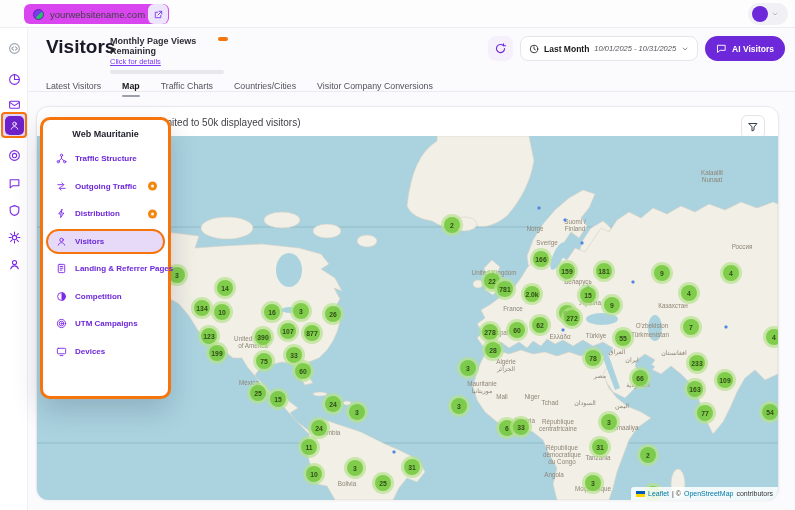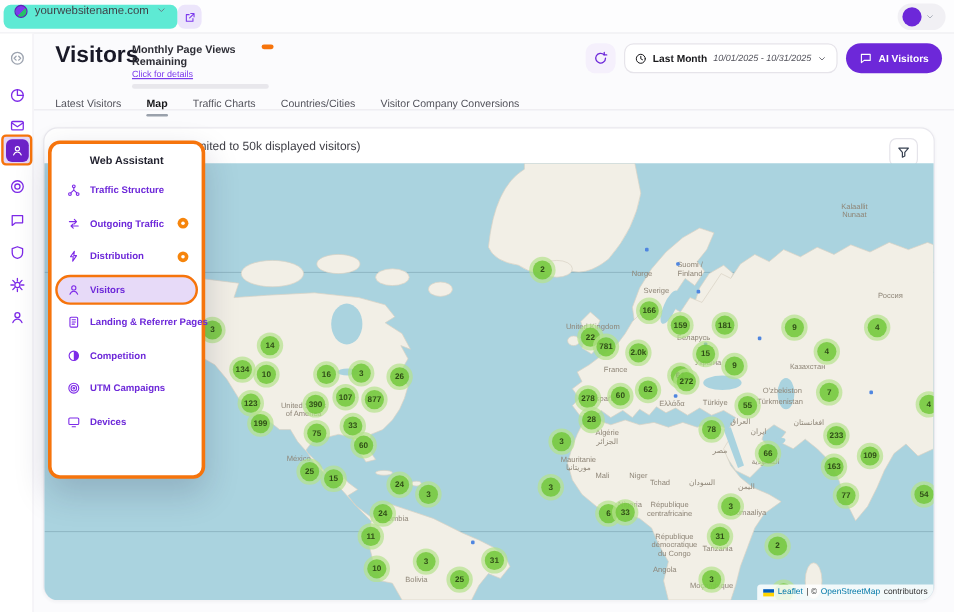--- a/index.html
+++ b/index.html
@@ -2,22 +2,22 @@
 <html><head>
 <meta charset="utf-8">
 <style>
   * { margin:0; padding:0; box-sizing:border-box; }
   html,body { width:795px; height:510px; overflow:hidden;
     font-family:"Liberation Sans","DejaVu Sans",sans-serif; background:#fafafc; }
 
   
   .topbar { position:absolute; left:0; top:0; width:795px; height:28px; background:#fdfdfe;
     border-bottom:1px solid #ededf1; z-index:30; }
-  .site-pill { position:absolute; left:3px; top:4px; height:20px; background:#5eead4;
-    border-radius:6px; display:flex; gap:6px; padding:0 9px; cursor:pointer; }
+  .site-pill { position:absolute; left:24px; top:4px; height:20px; background:#d946ef;
+    border-radius:6px; display:flex; align-items:center; gap:6px; padding:0 9px; cursor:pointer; }
   .favicon { width:11px; height:11px; border-radius:50%;
     background:linear-gradient(135deg,#7c3aed 55%,#27c06a 55%); border:1px solid #5b21b6; }
   .site-name { font-size:9.5px; color:#3f3f46; }
   .share-btn { position:absolute; left:148px; top:4px; width:20px; height:20px; background:#ece5fb;
     border-radius:6px; display:flex; align-items:center; justify-content:center; color:#7c3aed; cursor:pointer; }
   .avatar-wrap { position:absolute; right:7px; top:3px; width:40px; height:22px; background:#f1f0f4;
     border-radius:11px; display:flex; align-items:center; padding:0 4px; gap:3px; cursor:pointer; }
   .avatar-circle { width:16px; height:16px; border-radius:50%; background:#6d28d9; }
 
   
@@ -553,21 +553,21 @@
         <span class="link">Leaflet</span>
         <span>| ©</span>
         <span class="link">OpenStreetMap</span>
         <span>contributors</span>
       </div>
     </div>
   </div>
 </div>
 
 <div class="menu-pop">
-  <div class="menu-title">Web Assistant</div>
+  <div class="menu-title">Web Mauritanie</div>
   <div id="menu-items">
       <div class="menu-item">
         <span class="mi-icon">
           <svg class="ic" width="11" height="11" viewBox="0 0 24 24" fill="none" stroke="currentColor" stroke-width="2" stroke-linecap="round" stroke-linejoin="round">
             <circle cx="12" cy="5" r="2.5"></circle>
             <circle cx="5" cy="19" r="2.5"></circle>
             <circle cx="19" cy="19" r="2.5"></circle>
             <path d="M12 7.5v4.5M12 12l-5.5 5M12 12l5.5 5"></path>
           </svg>
         </span>

